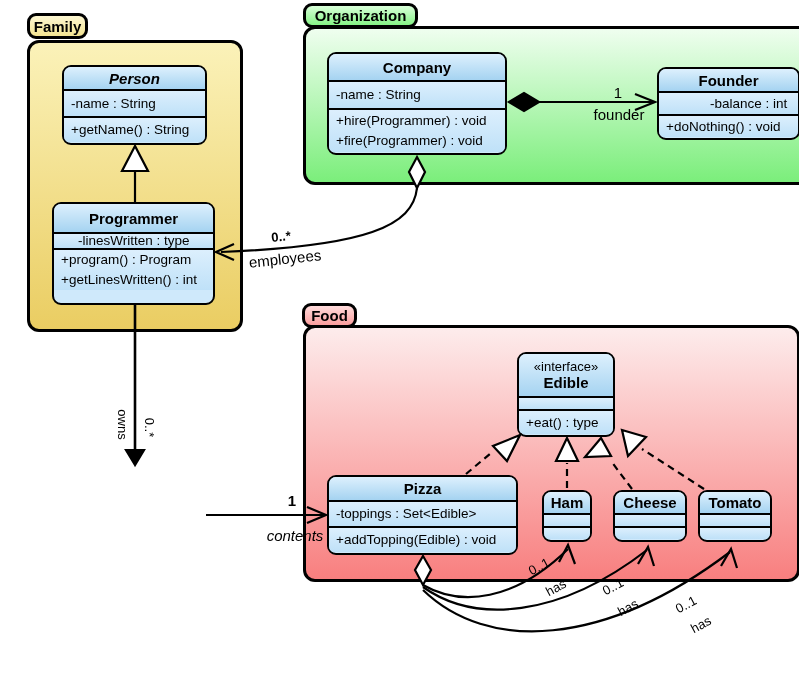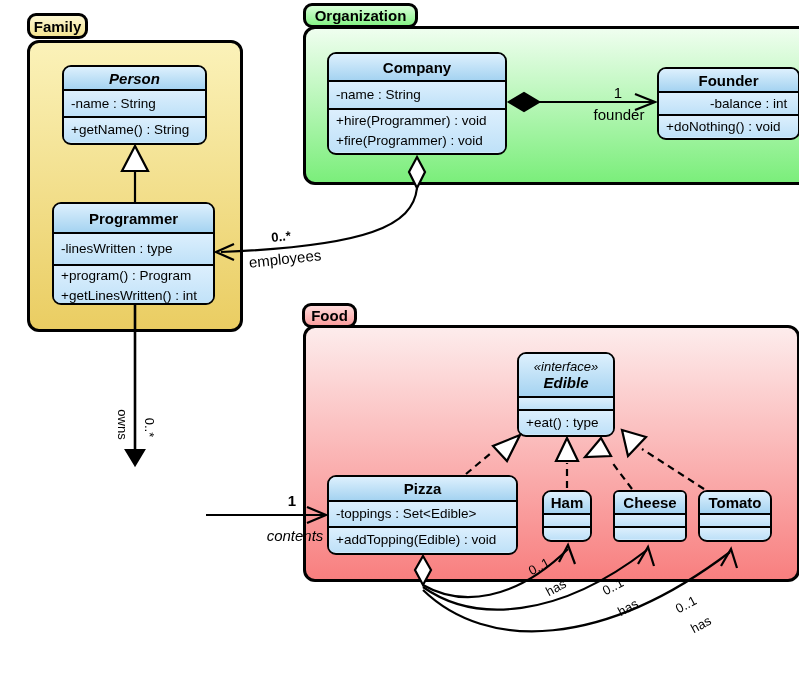--- a/index.html
+++ b/index.html
@@ -68,21 +68,21 @@
     <div class="comp" style="height:27px;">
         <div class="member">-name : String</div>
       </div>
     <div class="comp" style="height:26px;">
         <div class="member">+getName() : String</div>
       </div>
   </div>
 
   <div class="cls" style="left:27px;top:202px;width:163px;height:103px;">
     <div class="cls-title" style="height:28px;">Programmer</div>
-    <div class="comp" style="height:32px;">
+    <div class="comp" style="height:16px;padding-left:17px;">
         <div class="member">-linesWritten : type</div>
       </div>
     <div class="comp" style="height:42px;">
       <div class="member">+program() : Program</div>
       <div class="member">+getLinesWritten() : int</div>
     </div>
   </div>
 
   <div class="cls" style="left:302px;top:52px;width:180px;height:103px;">
     <div class="cls-title" style="height:26px;">Company</div>
@@ -100,21 +100,21 @@
     <div class="comp" style="height:23px;padding-left:44px;">
         <div class="member">-balance : int</div>
       </div>
     <div class="comp" style="height:23px;">
         <div class="member">+doNothing() : void</div>
       </div>
   </div>
 
 
   <div class="cls" style="left:492px;top:352px;width:98px;height:85px;">
-    <div class="cls-title" style="height:42px;font-style:italic;">
+    <div class="cls-title" style="height:42px;">
       <span class="stereo">«interface»</span>
       <span>Edible</span>
     </div>
     <div class="comp" style="height:13px;"></div>
     <div class="comp" style="height:25px;">
         <div class="member">+eat() : type</div>
       </div>
   </div>
 
   <div class="cls" style="left:302px;top:475px;width:191px;height:80px;">
@@ -126,21 +126,21 @@
         <div class="member">+addTopping(Edible) : void</div>
       </div>
   </div>
 
   <div class="cls" style="left:517px;top:490px;width:50px;height:52px;">
     <div class="cls-title" style="height:21px;">Ham</div>
     <div class="comp" style="height:13px;"></div>
     <div class="comp" style="height:13px;"></div>
   </div>
 
-  <div class="cls" style="left:588px;top:490px;width:74px;height:52px;border-radius:6px;">
+  <div class="cls" style="left:588px;top:490px;width:74px;height:52px;">
     <div class="cls-title" style="height:21px;">Cheese</div>
     <div class="comp" style="height:13px;"></div>
     <div class="comp" style="height:13px;"></div>
   </div>
 
   <div class="cls" style="left:673px;top:490px;width:74px;height:52px;">
     <div class="cls-title" style="height:21px;">Tomato</div>
     <div class="comp" style="height:13px;"></div>
     <div class="comp" style="height:13px;"></div>
   </div>

